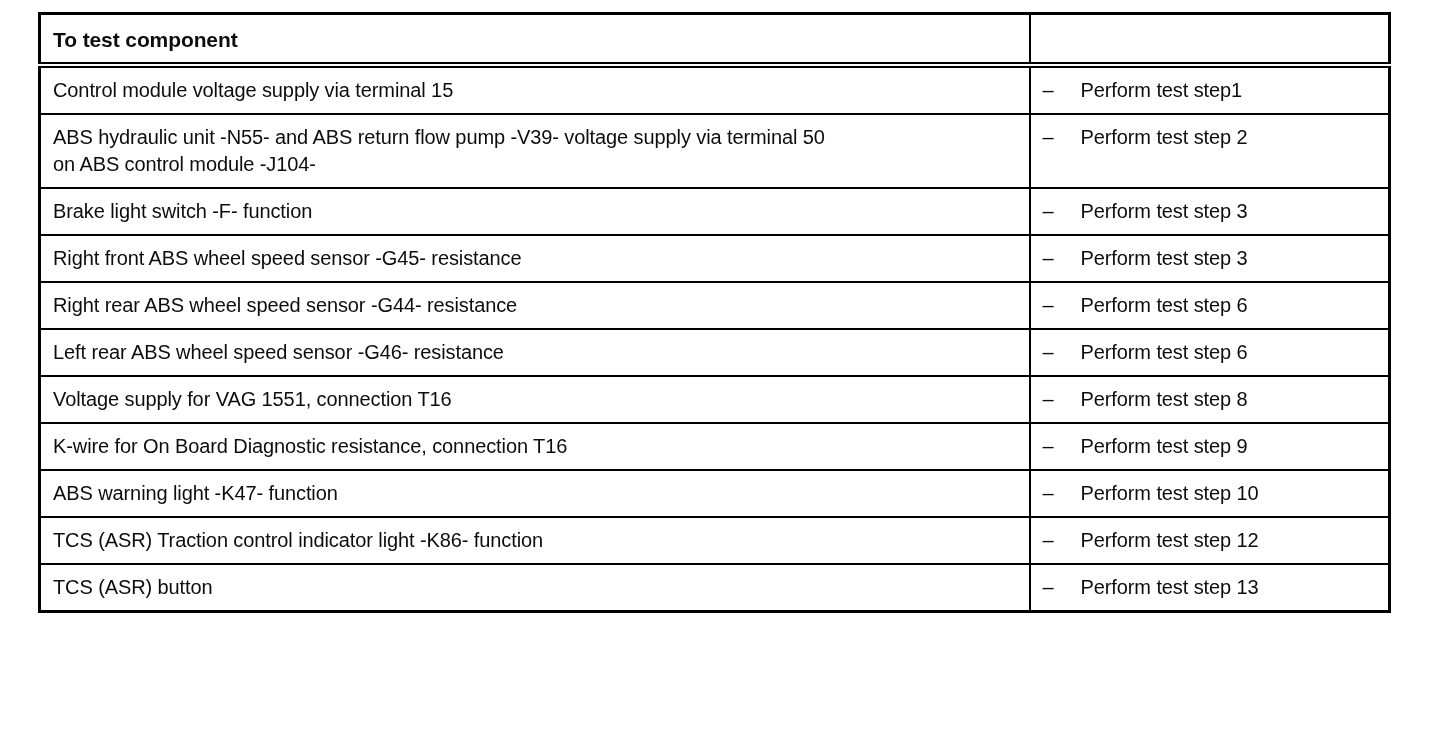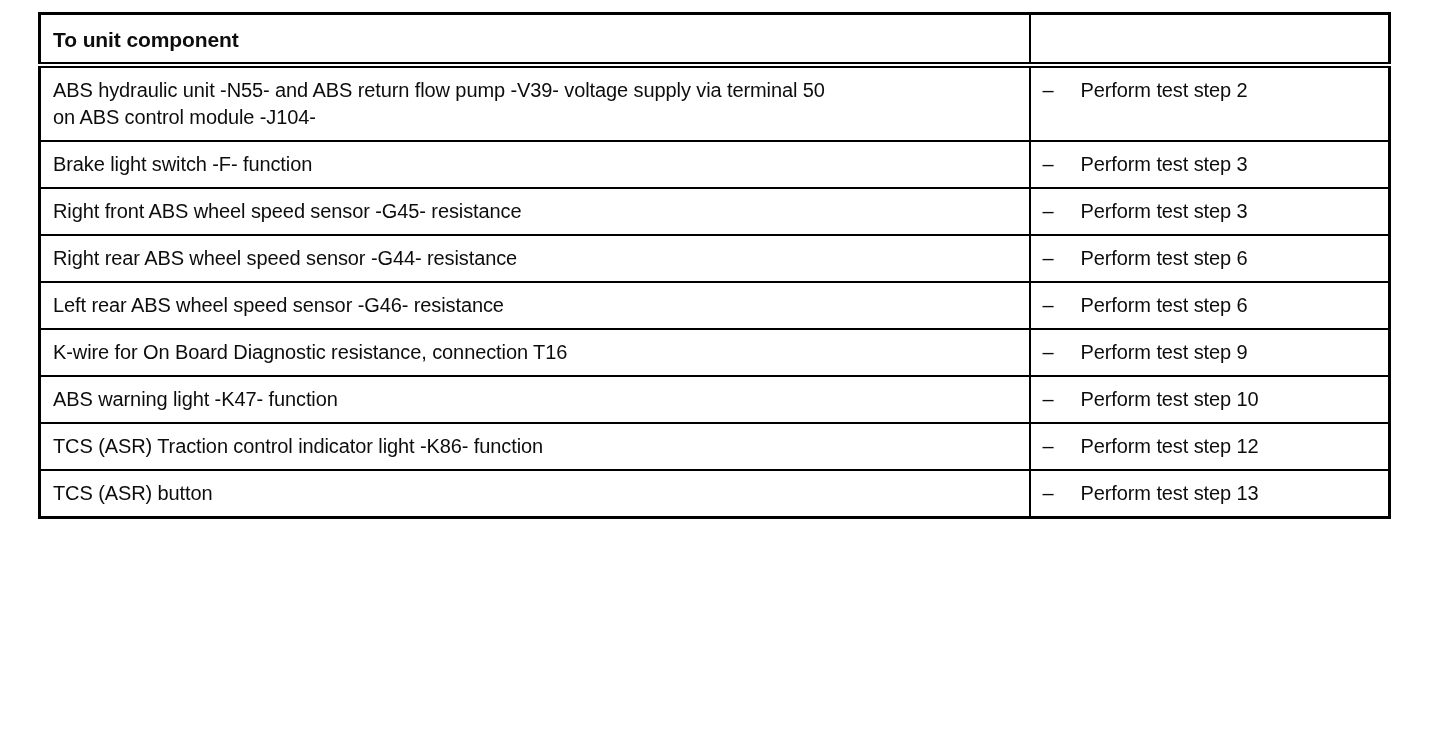--- a/index.html
+++ b/index.html
@@ -60,25 +60,34 @@
 <body>
 
 <div class="doc-page">
   <table class="test-table">
     <colgroup>
       <col class="col-component">
       <col class="col-action">
     </colgroup>
     <thead>
       <tr>
-        <th>To unit component</th>
+        <th>To test component</th>
         <th></th>
       </tr>
     </thead>
     <tbody>
+      <tr>
+        <td class="component-cell">Control module voltage supply via terminal 15</td>
+        <td class="action-cell">
+          <div class="action-inner">
+            <span class="dash">–</span>
+            <span>Perform test step1</span>
+          </div>
+        </td>
+      </tr>
       <tr>
         <td class="component-cell">ABS hydraulic unit -N55- and ABS return flow pump -V39- voltage supply via terminal 50
 on ABS control module -J104-</td>
         <td class="action-cell">
           <div class="action-inner">
             <span class="dash">–</span>
             <span>Perform test step 2</span>
           </div>
         </td>
       </tr>
@@ -112,20 +121,29 @@
       <tr>
         <td class="component-cell">Left rear ABS wheel speed sensor -G46- resistance</td>
         <td class="action-cell">
           <div class="action-inner">
             <span class="dash">–</span>
             <span>Perform test step 6</span>
           </div>
         </td>
       </tr>
       <tr>
+        <td class="component-cell">Voltage supply for VAG 1551, connection T16</td>
+        <td class="action-cell">
+          <div class="action-inner">
+            <span class="dash">–</span>
+            <span>Perform test step 8</span>
+          </div>
+        </td>
+      </tr>
+      <tr>
         <td class="component-cell">K-wire for On Board Diagnostic resistance, connection T16</td>
         <td class="action-cell">
           <div class="action-inner">
             <span class="dash">–</span>
             <span>Perform test step 9</span>
           </div>
         </td>
       </tr>
       <tr>
         <td class="component-cell">ABS warning light -K47- function</td>

